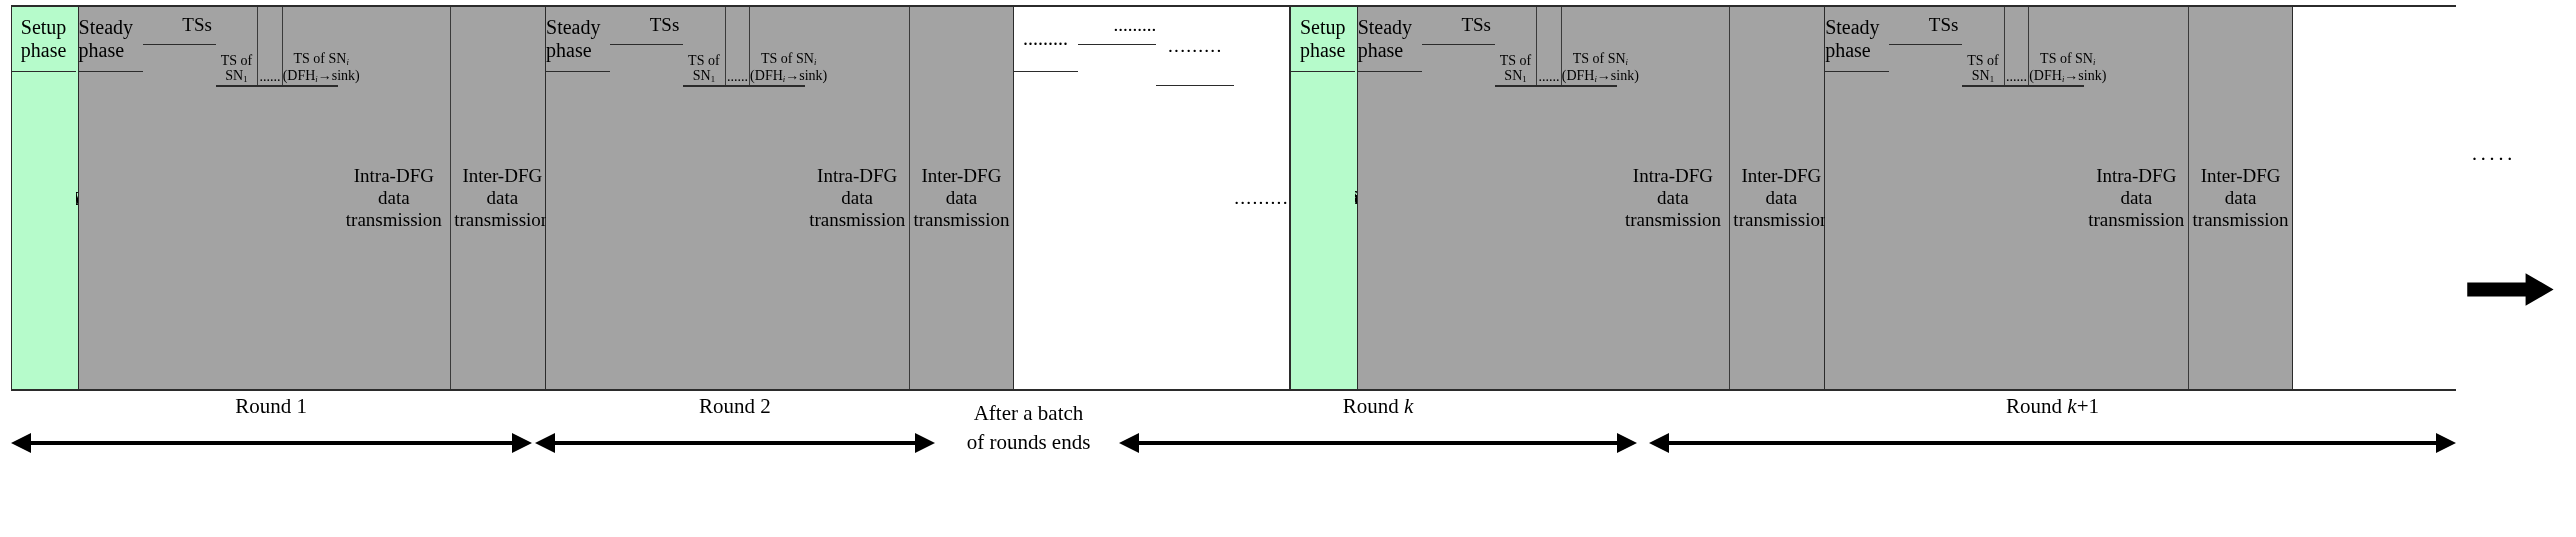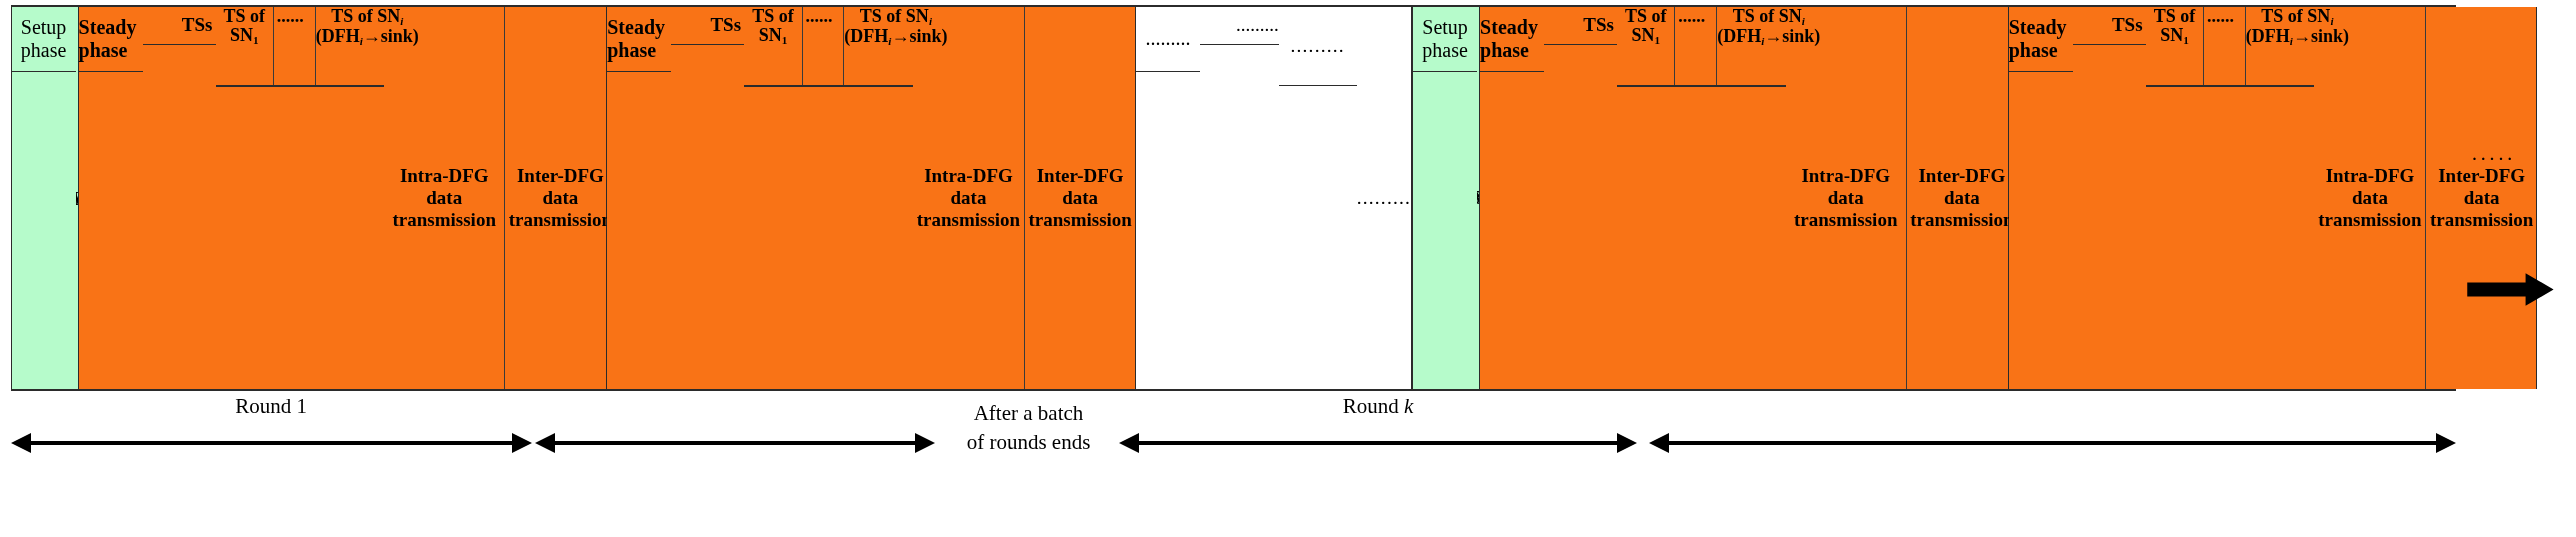--- a/index.html
+++ b/index.html
@@ -50,21 +50,21 @@
     display:block;
     transform:rotate(-90deg);
     white-space:nowrap;
     font-weight:bold;
     font-size:19.4px;
     line-height:1.14;
     text-align:center;
   }
 
   
-  .steady{ background:#f97316; border-right:1.8px solid #2b2b2b;font-weight:bold; }
+  .steady{ background:#a3a3a3; border-right:1.8px solid #2b2b2b; }
   .steady.w-wide{ flex:0 0 455px; }
   .steady.w-wide2{ flex:0 0 334px; }
   .steady.w-mid{ flex:0 0 377px; }
   .steady.w-narrow{ flex:0 0 330px; }
 
   .rowHead{
     height:64px;flex:0 0 64px;
     border-bottom:1.8px solid #2b2b2b;
     display:flex;align-items:center;justify-content:center;
     font-size:20px;
@@ -75,28 +75,28 @@
     display:flex;align-items:center;justify-content:center;
     font-size:19px;
     padding-left:36px;
   }
   .rowTs{
     height:78px;flex:0 0 78px;
     border-bottom:2.4px solid #2b2b2b;
     display:flex;
   }
   .rowTs > div{
-    display:flex;align-items:flex-start;justify-content:center;
+    display:flex;align-items:flex-end;justify-content:center;
     text-align:center;line-height:1.1;
-    font-size:18px;
+    font-size:14px;
     box-sizing:border-box;
   }
   .tsA{ flex:0 0 34%; }
   .tsB{ flex:0 0 20%; border-left:1.2px solid #3a3a3a; }
-  .tsC{ flex:1 1 auto; border-left:1.2px solid #3a3a3a;margin-left:8px; }
+  .tsC{ flex:1 1 auto; border-left:1.2px solid #3a3a3a; }
 
   .rowData{ flex:1 1 auto; display:flex; }
   .rowData > div{
     display:flex;align-items:center;justify-content:center;
     text-align:center;line-height:1.16;
     font-size:19px;
     box-sizing:border-box;
     padding:0 3.5px;
   }
   .dA{ flex:0 0 54%; }
@@ -294,20 +294,23 @@
       <span>Round 1</span>
     </div>
     <div class="rarrow" style="left:10.6px;top:40px;width:521px;">
       <svg width="521" height="26" viewBox="0 0 885 44" preserveAspectRatio="none">
         <line x1="26" y1="22" x2="859" y2="22" stroke="#000" stroke-width="7"></line>
         <path d="M0 22 L34 5 L34 39 Z" fill="#000"></path>
         <path d="M885 22 L851 5 L851 39 Z" fill="#000"></path>
       </svg>
     </div>
 
+    <div class="rlabel" style="left:535px;top:4.7px;width:400px;">
+      <span>Round 2</span>
+    </div>
     <div class="rarrow" style="left:535px;top:40px;width:400px;">
       <svg width="400" height="26" viewBox="0 0 680 44" preserveAspectRatio="none">
         <line x1="26" y1="22" x2="654" y2="22" stroke="#000" stroke-width="7"></line>
         <path d="M0 22 L34 5 L34 39 Z" fill="#000"></path>
         <path d="M680 22 L646 5 L646 39 Z" fill="#000"></path>
       </svg>
     </div>
 
     <div class="rlabel" style="left:940px;top:9.4px;width:177px;line-height:1.35;">
       <span>After a batch</span><br>
@@ -318,20 +321,23 @@
       <span>Round </span><i class="it">k</i>
     </div>
     <div class="rarrow" style="left:1119px;top:40px;width:518px;">
       <svg width="518" height="26" viewBox="0 0 880 44" preserveAspectRatio="none">
         <line x1="26" y1="22" x2="854" y2="22" stroke="#000" stroke-width="7"></line>
         <path d="M0 22 L34 5 L34 39 Z" fill="#000"></path>
         <path d="M880 22 L846 5 L846 39 Z" fill="#000"></path>
       </svg>
     </div>
 
+    <div class="rlabel" style="left:1649px;top:4.7px;width:807px;">
+      <span>Round </span><i class="it">k</i><span>+1</span>
+    </div>
     <div class="rarrow" style="left:1649px;top:40px;width:807px;">
       <svg width="807" height="26" viewBox="0 0 1370 44" preserveAspectRatio="none">
         <line x1="26" y1="22" x2="1344" y2="22" stroke="#000" stroke-width="7"></line>
         <path d="M0 22 L34 5 L34 39 Z" fill="#000"></path>
         <path d="M1370 22 L1336 5 L1336 39 Z" fill="#000"></path>
       </svg>
     </div>
 
   </div>
 

